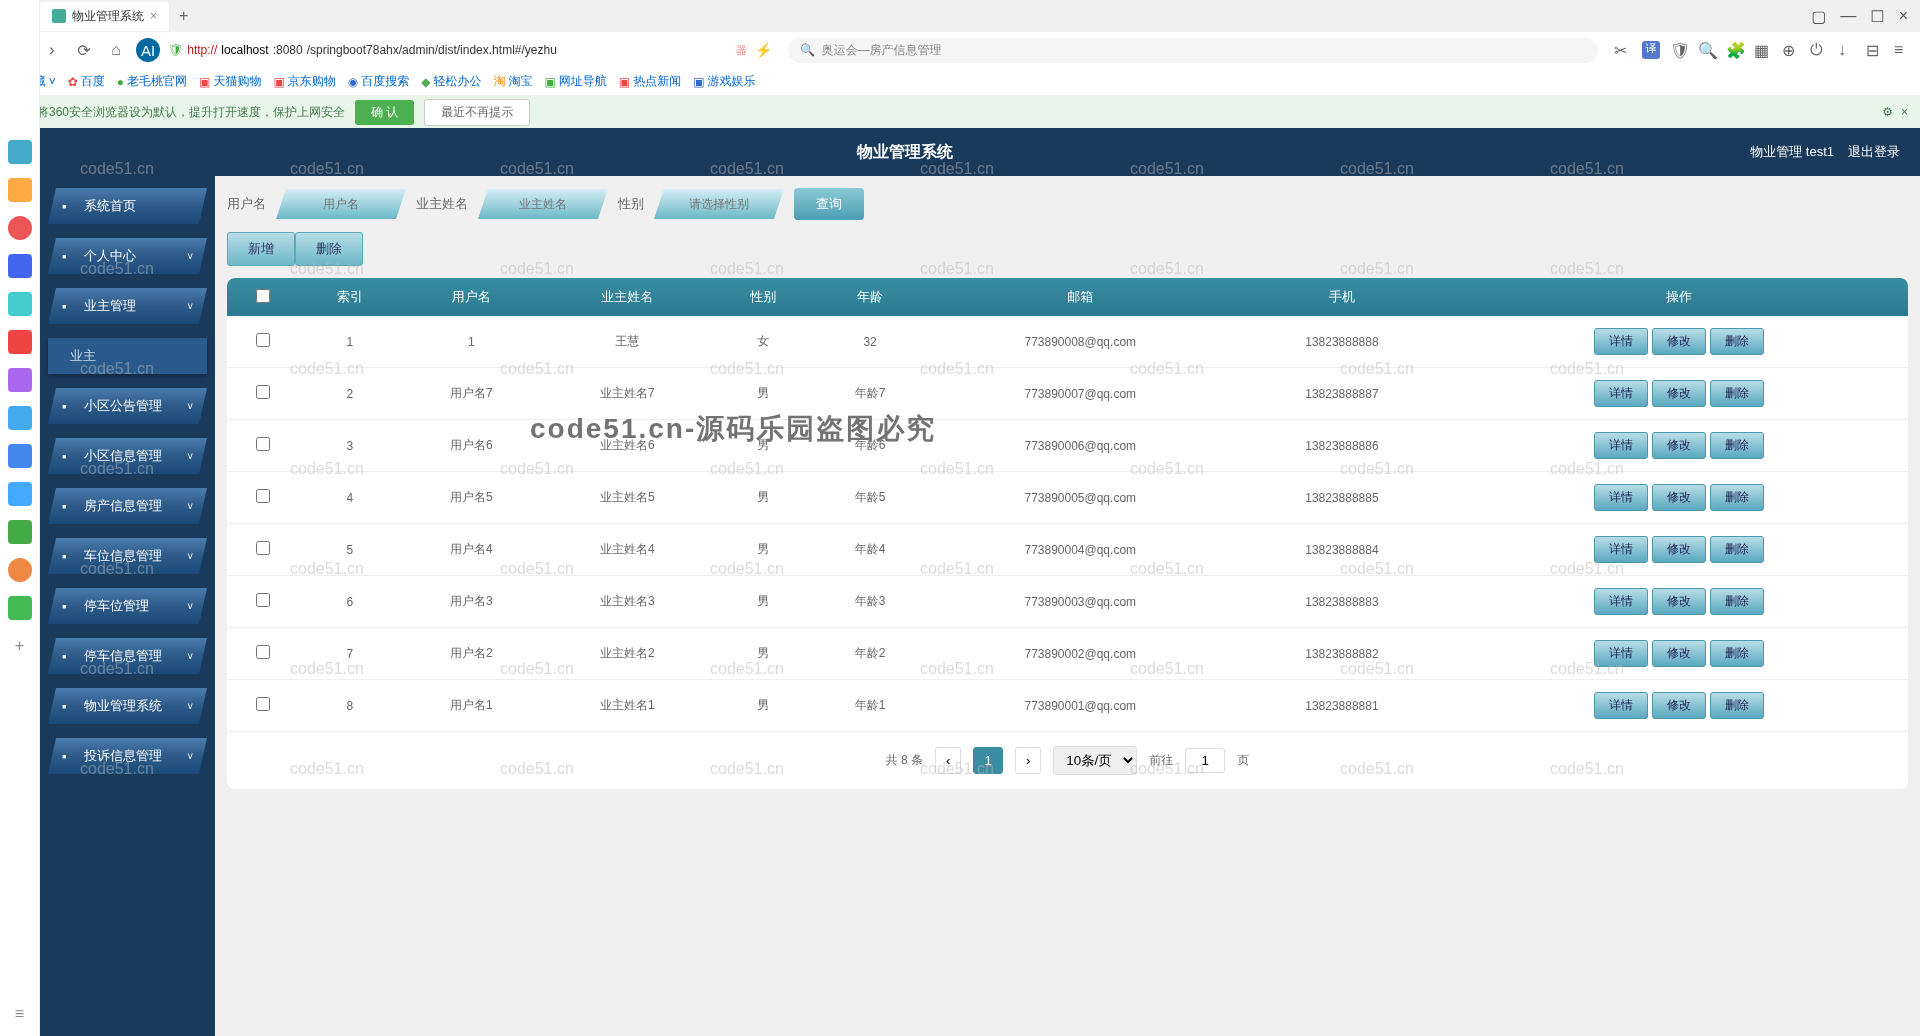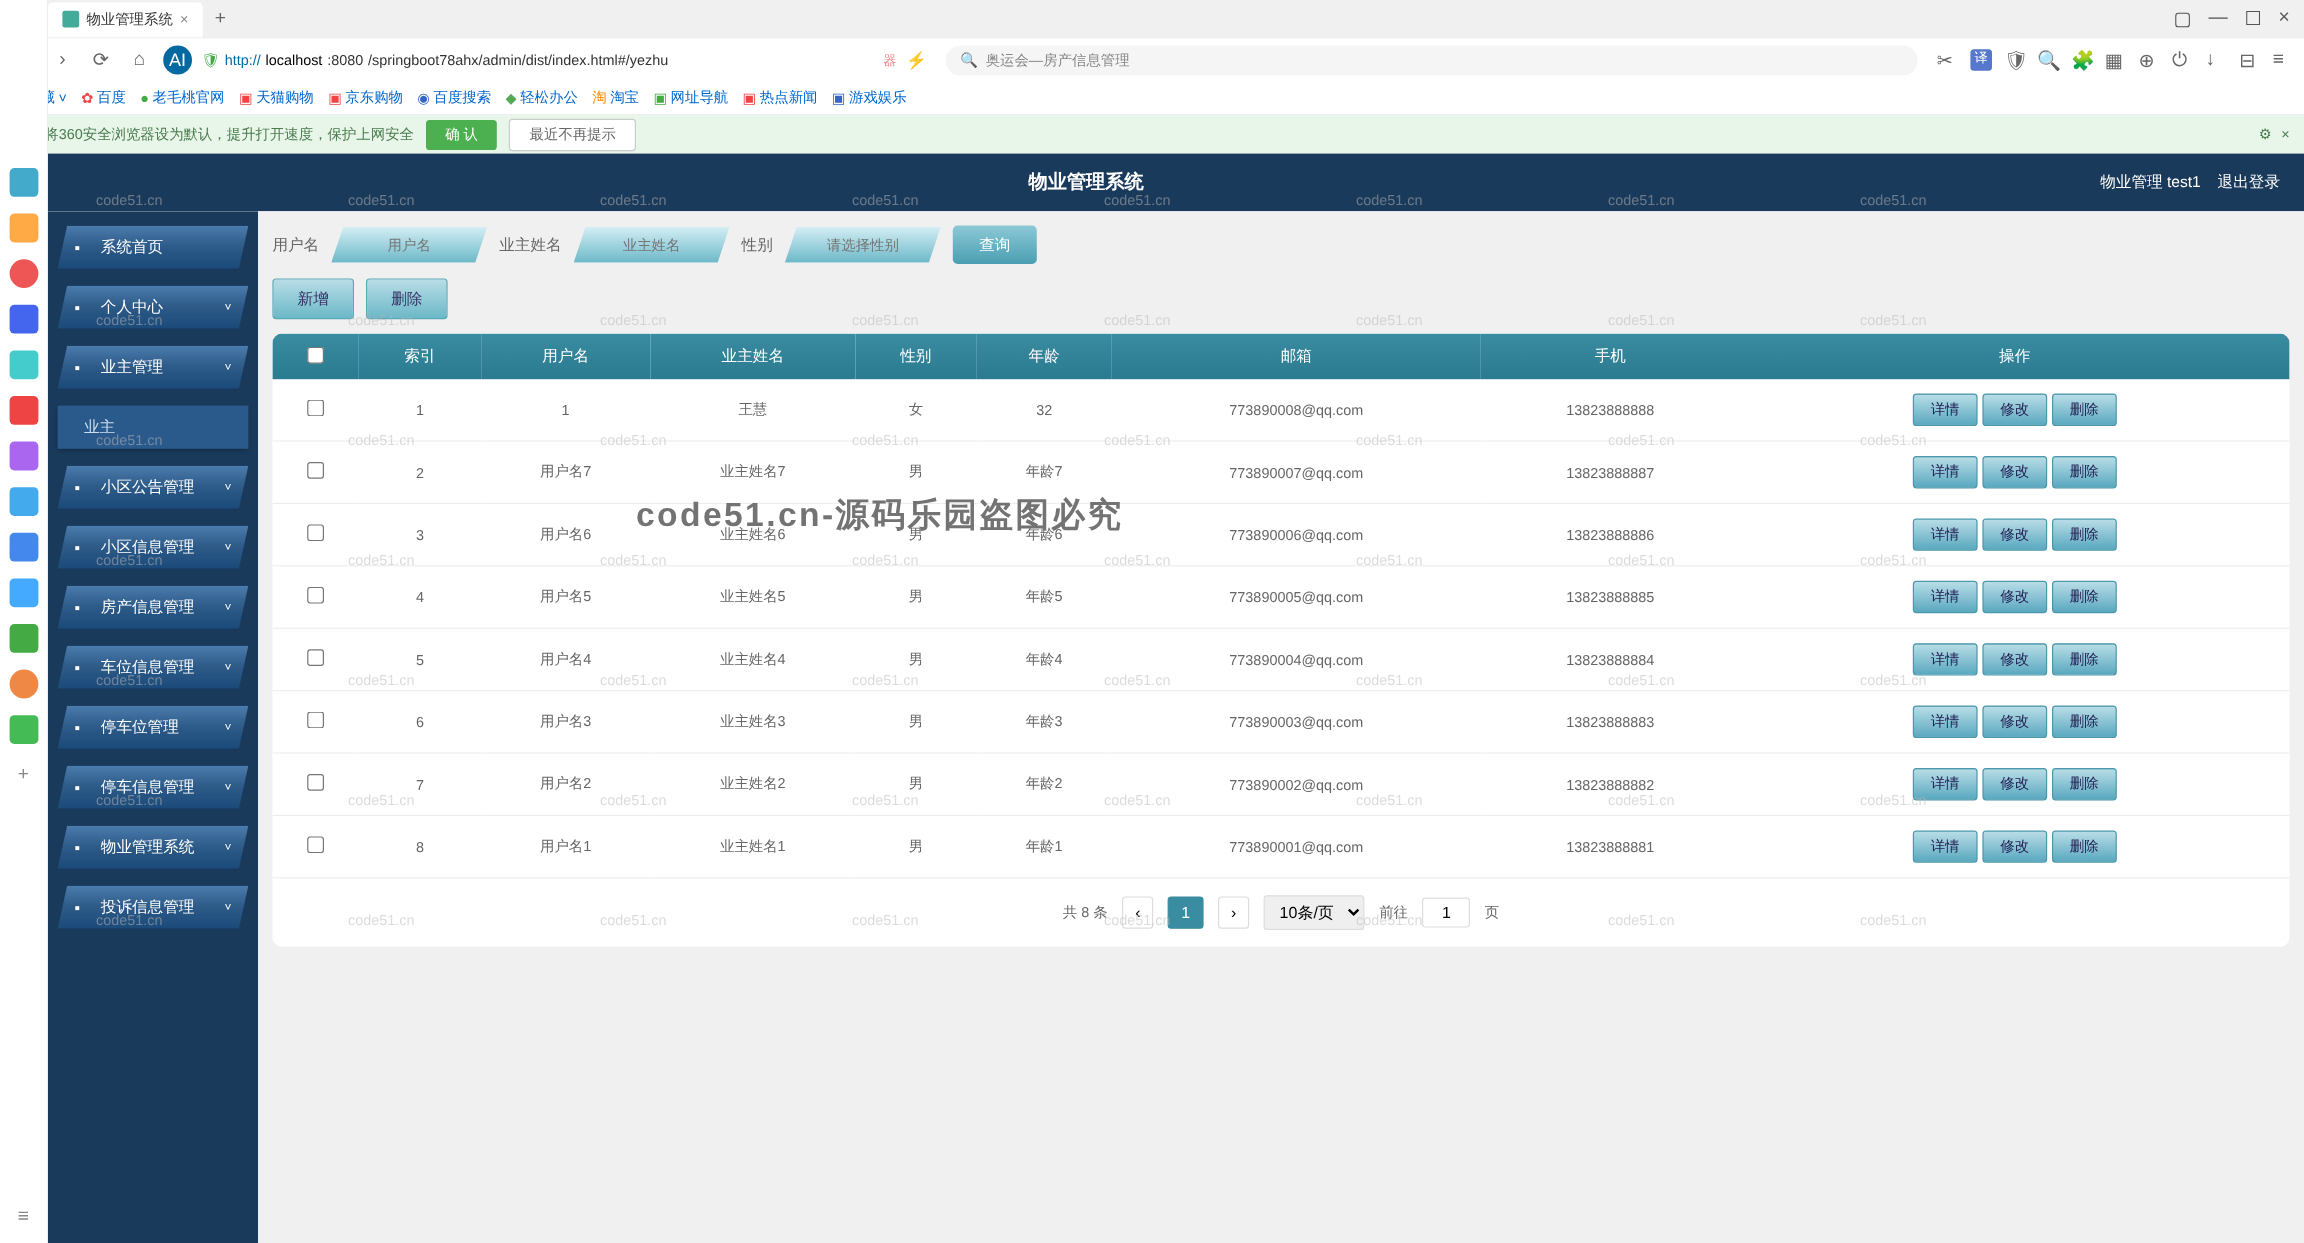--- a/index.html
+++ b/index.html
@@ -11,21 +11,21 @@
 .tab { display: flex; align-items: center; gap: 6px; background: #fff; padding: 6px 12px; border-radius: 4px 4px 0 0; font-size: 12px; color: #333; }
 .tab-icon { width: 14px; height: 14px; background: #4a9; border-radius: 2px; }
 .tab-close { color: #888; cursor: pointer; }
 .tab-plus { padding: 0 10px; color: #666; cursor: pointer; font-size: 16px; }
 .win-controls { margin-left: auto; display: flex; gap: 14px; padding-right: 12px; color: #555; }
 
 .addr-bar { display: flex; align-items: center; height: 36px; padding: 0 8px; gap: 8px; }
 .nav-btn { width: 24px; height: 24px; display: flex; align-items: center; justify-content: center; color: #666; cursor: pointer; border-radius: 4px; }
 .url-box { flex: 0 0 auto; display: flex; align-items: center; gap: 4px; font-size: 12px; color: #333; min-width: 560px; }
 .url-lock { color: #4a4; }
-.url-text { color: #0369a1; }
+.url-text { color: #b91c1c; }
 .search-box { flex: 1; display: flex; align-items: center; gap: 6px; background: #f5f5f5; border-radius: 14px; padding: 4px 12px; margin: 0 8px; font-size: 12px; color: #888; }
 .toolbar-icons { display: flex; gap: 10px; }
 .tb-icon { width: 18px; height: 18px; color: #666; cursor: pointer; }
 
 .bookmark-bar { display: flex; align-items: center; height: 28px; padding: 0 8px; gap: 12px; font-size: 12px; background: #fff; border-bottom: 1px solid #eee; }
 .bm-item { display: flex; align-items: center; gap: 3px; color: #06c; cursor: pointer; }
 .bm-star { color: #f90; }
 
 .notice-bar { display: flex; align-items: center; height: 32px; padding: 0 12px; gap: 10px; background: #e8f5e9; font-size: 12px; }
 .notice-text { color: #4a7c4e; text-align: center; }
@@ -64,41 +64,41 @@
 .bc-sep { margin: 0 8px; color: #aaa; }
 
 .filter-bar { display: flex; align-items: center; gap: 10px; margin-bottom: 12px; flex-wrap: wrap; }
 .filter-label { font-size: 13px; color: #666; }
 .filter-input { position: relative; width: 130px; height: 30px; }
 .filter-input input, .filter-input select { width: 100%; height: 100%; border: none; background: linear-gradient(180deg, #d4eef4 0%, #6cb8c8 100%); 
   clip-path: polygon(10px 0, 100% 0, calc(100% - 10px) 100%, 0 100%);
   text-align: center; font-size: 12px; color: #888; outline: none; padding: 0 14px; }
 .btn-query { background: linear-gradient(180deg, #8cc9d6 0%, #4a9eb2 100%); color: #fff; padding: 7px 22px; border: none; border-radius: 4px; cursor: pointer; font-size: 13px; }
 
-.action-btns { display: flex; gap: 10px; margin-bottom: 12px; align-items: flex-end; }
+.action-btns { display: flex; margin-bottom: 12px; align-items: flex-end; }
 .btn-act { background: linear-gradient(180deg, #b8dde6 0%, #6cb8c8 100%); color: #336; padding: 7px 20px; border: 1px solid #5aa8b8; border-radius: 3px; cursor: pointer; font-size: 13px; }
 
 
 .table-wrap { background: #fff; border-radius: 8px; overflow: hidden; }
 table { width: 100%; border-collapse: collapse; }
 thead { background: linear-gradient(180deg, #3a8ca0 0%, #2a7a90 100%); color: #fff; }
 th { padding: 10px 8px; font-size: 13px; font-weight: normal; text-align: center; }
 td { padding: 12px 8px; font-size: 12px; color: #666; text-align: center; border-bottom: 1px solid #eee; }
 .chk { width: 14px; height: 14px; }
 .row-btn { background: linear-gradient(180deg, #b8dde6 0%, #5aa8c0 100%); color: #225; border: 1px solid #4a98aa; padding: 4px 14px; border-radius: 3px; cursor: pointer; font-size: 12px; margin: 0 2px; }
 
 
 .pager { display: flex; align-items: center; justify-content: center; gap: 12px; padding: 14px; font-size: 12px; color: #666; }
 .pager-btn { border: 1px solid #ddd; padding: 5px 10px; background: #fff; cursor: pointer; border-radius: 3px; }
 .pager-btn.active { background: #3a8ca0; color: #fff; border-color: #3a8ca0; }
 .pager-select { border: 1px solid #ddd; padding: 5px 8px; border-radius: 3px; }
 .pager-input { width: 40px; border: 1px solid #ddd; padding: 4px; text-align: center; border-radius: 3px; }
 
 
-.wm { position: absolute; color: #b8b8b8; font-size: 12px; opacity: 0.5; pointer-events: none; z-index: 100; }
+.wm { position: absolute; color: #b8b8b8; font-size: 16px; opacity: 0.5; pointer-events: none; z-index: 100; }
 .wm-red { position: absolute; color: #737373; font-size: 28px; font-weight: bold; pointer-events: none; z-index: 101; letter-spacing: 2px; }
 </style>
 </head>
 <body>
 
 <div class="browser-chrome">
   <div class="tab-bar">
     <div class="tab">
       <span class="tab-icon"></span>
       <span>物业管理系统</span>

